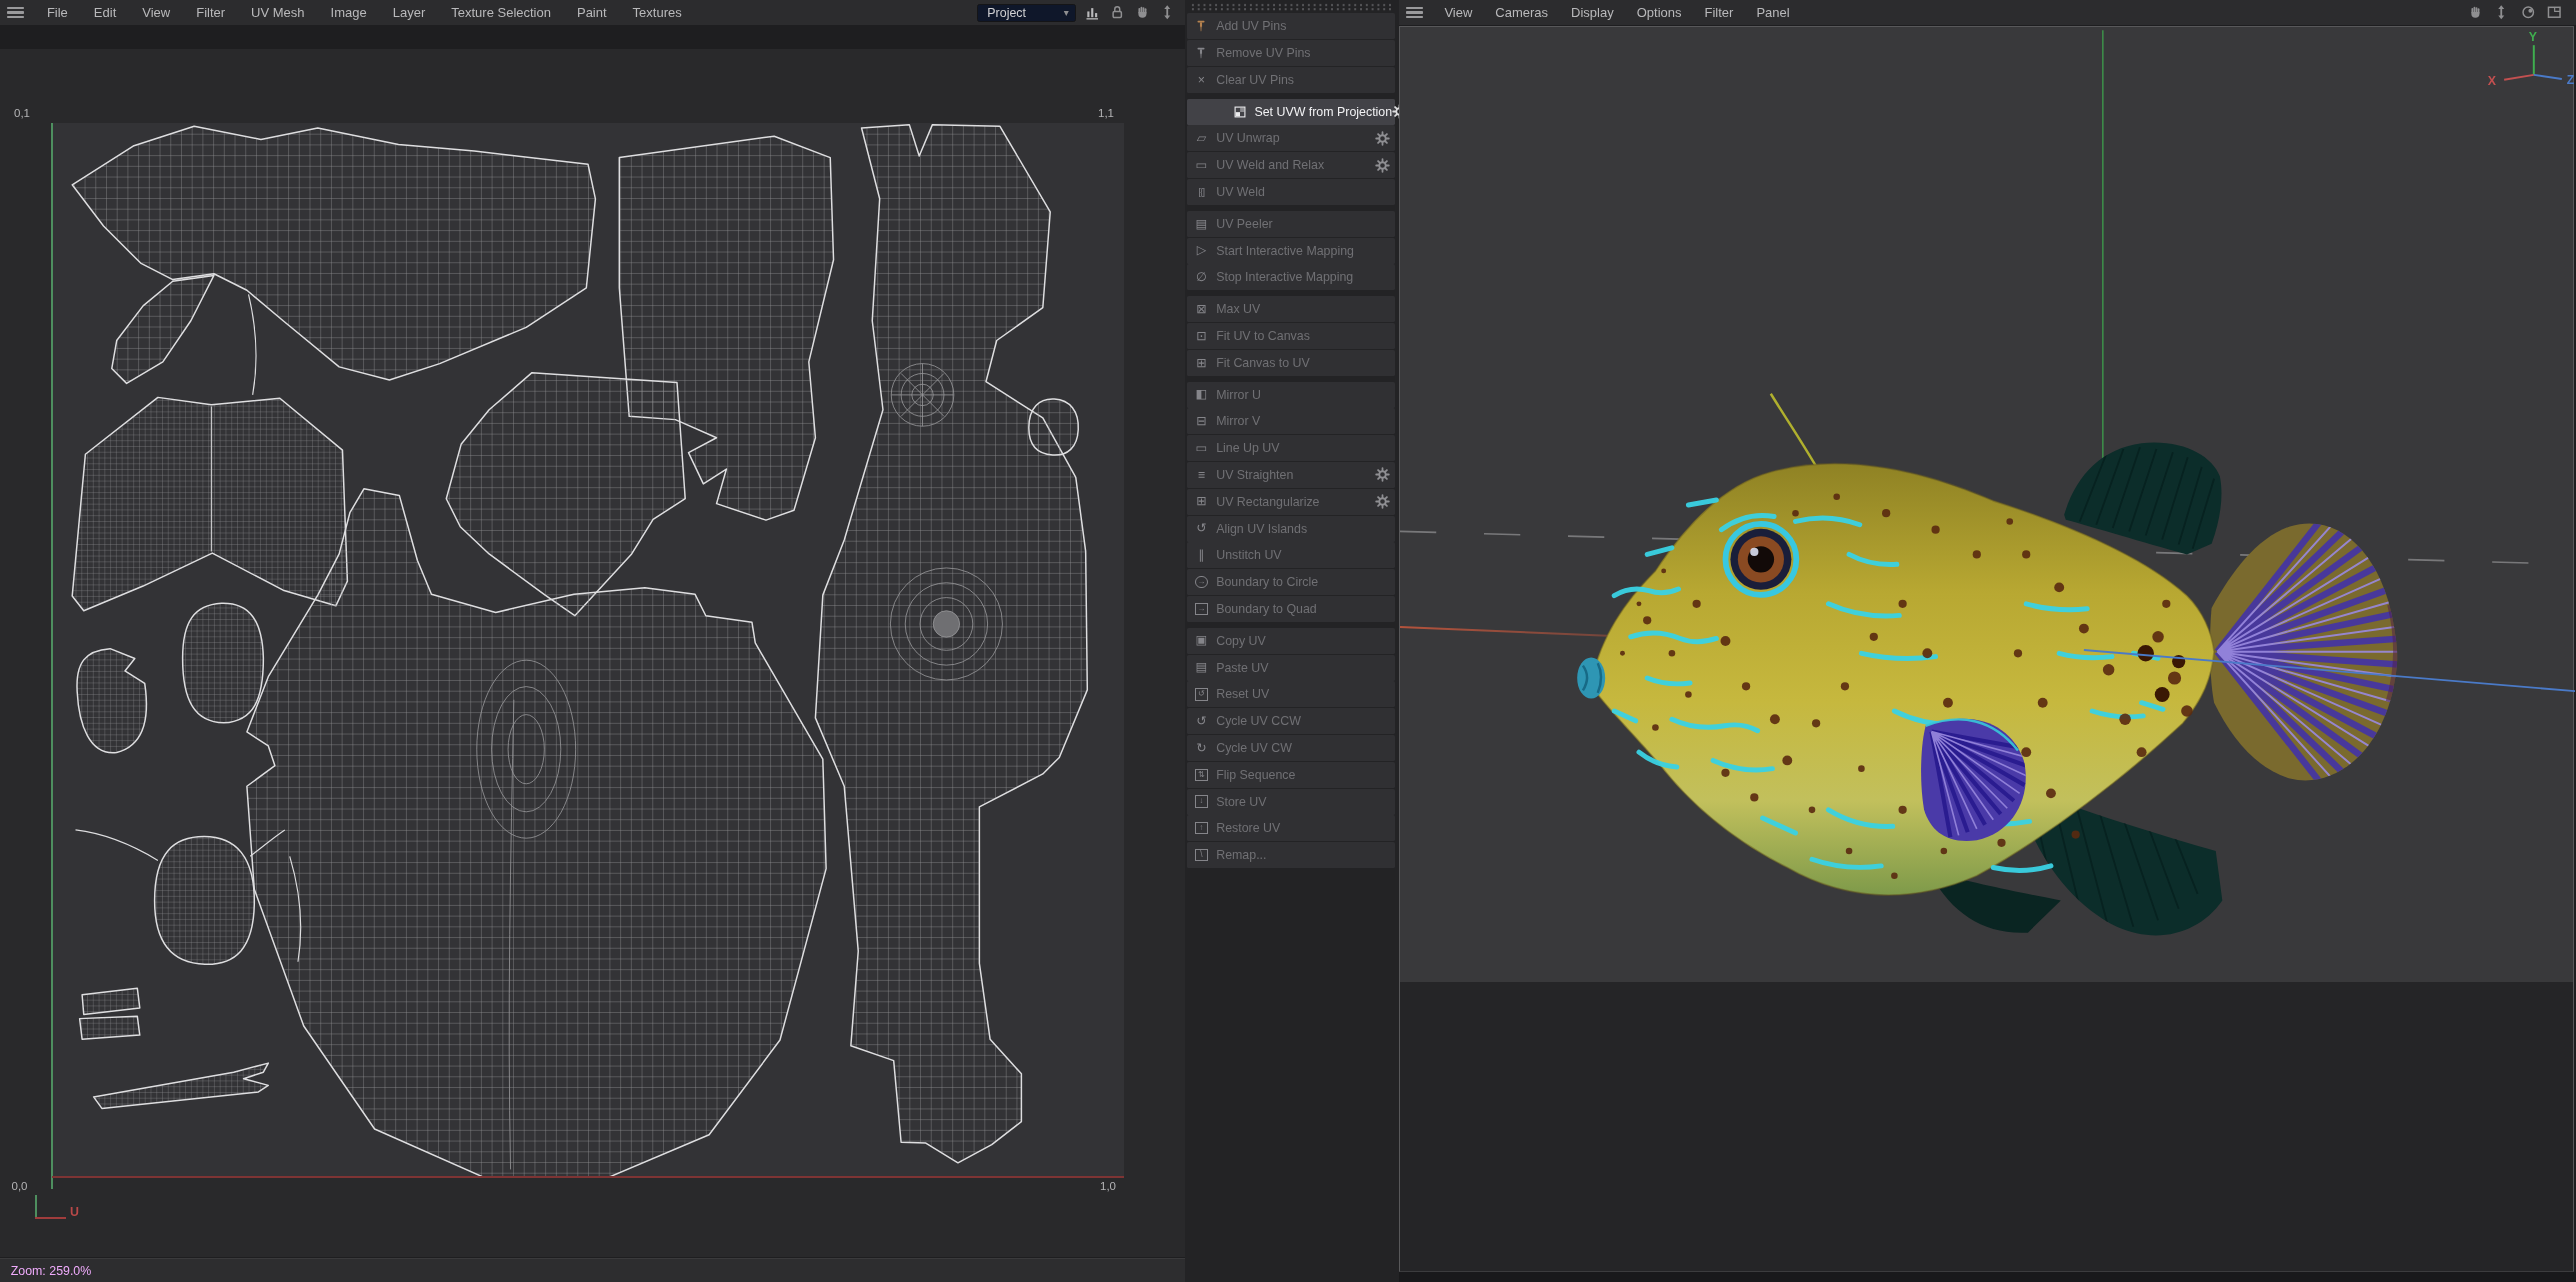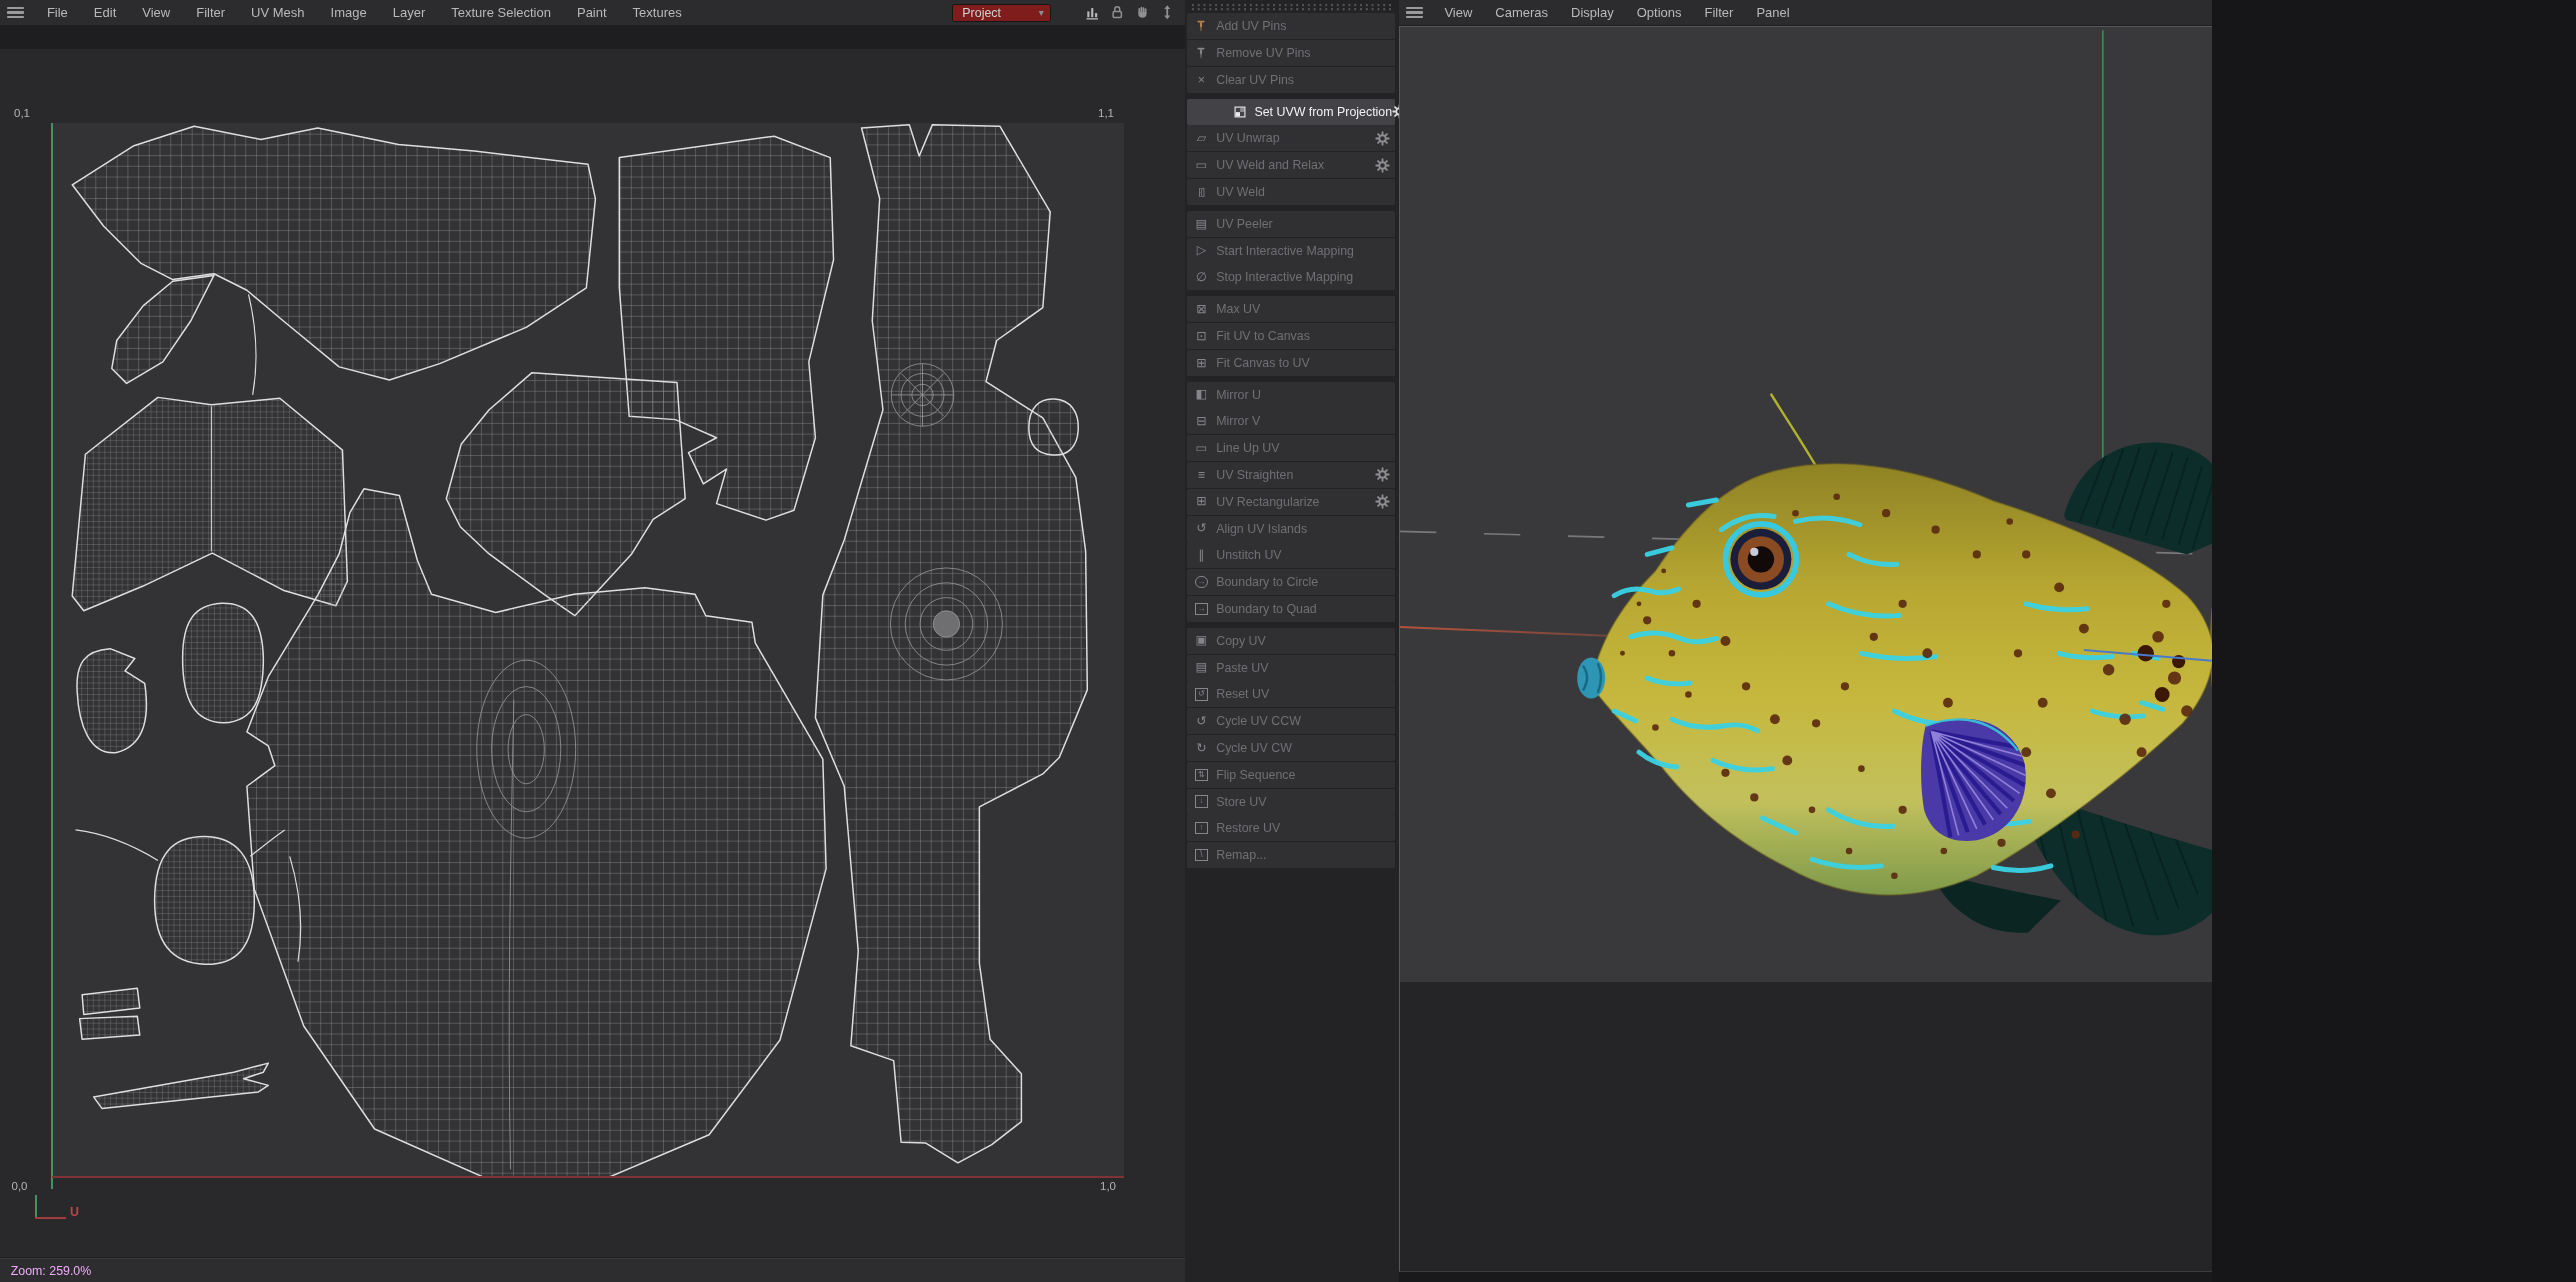--- a/index.html
+++ b/index.html
@@ -1,34 +1,34 @@
 <!DOCTYPE html>
 <html style="font-size:13px"><head>
 <meta charset="utf-8">
 <style>
   * { margin:0; padding:0; box-sizing:border-box; }
   html,body { background:#161618; }
   #app{
-    position:relative; width:2212px; height:1283px; overflow:hidden;
+    position:relative; width:2576px; height:1283px; overflow:hidden;
     background:#1e1e20; font-family:"Liberation Sans", sans-serif;
     -webkit-font-smoothing:antialiased; color:#bdbdbd;
   }
   
   .menubar{ position:absolute; top:0; height:25px; background:#2c2c2e;
     display:flex; align-items:center; }
   #top-left-bar{ left:0; width:1185px; }
   #top-right-bar{ left:1399px; width:1177px; }
   .hamburger{ width:16.5px; height:11.5px; margin:0 10px 0 7.4px; display:flex;
     flex-direction:column; justify-content:space-between; cursor:pointer;}
   .hamburger span{ display:block; height:2.5px; background:#9a9a9c; border-radius:0.8px;}
   .menu-item{ padding:0 13px; font-size:13px; color:#b9b9bb; line-height:25px; cursor:default;}
   #top-right-bar .menu-item{ padding:0 11.5px; }
   .mb-spacer{ flex:1; }
-  .dropdown{ height:18px; background:#7f1d1d; border:0.8px solid #151517; border-radius:2.5px;
-    display:flex; align-items:center; padding:0 6.6px 0 9px; margin-right:29px; min-width:99px;}
+  .dropdown{ height:18px; background:#0f172a; border:0.8px solid #151517; border-radius:2.5px;
+    display:flex; align-items:center; padding:0 6.6px 0 9px; margin-right:4px; min-width:99px;}
   .dropdown .dd-label{ font-size:12.4px; color:#d2d2d4; flex:1;}
   .dropdown .dd-chev{ color:#8f8f91; font-size:10px; margin-left:11.5px;}
   .tool-ico{ width:16.5px; height:16.5px; margin:0 4.1px; color:#8f8f91; flex:none;}
   .tool-ico svg{ width:16.5px; height:16.5px; display:block;}
   .tool-ico.active{ color:#b9b9bb; }
   #top-right-bar .tool-ico{ margin:0 5px; }
   .vp-icos{ margin-right:8.2px; display:flex; align-items:center;}
   
   #tab-strip{ position:absolute; left:0; top:25px; width:1185px; height:25px; background:#19191b;
     border-top:0.8px solid #333335; display:flex; }

